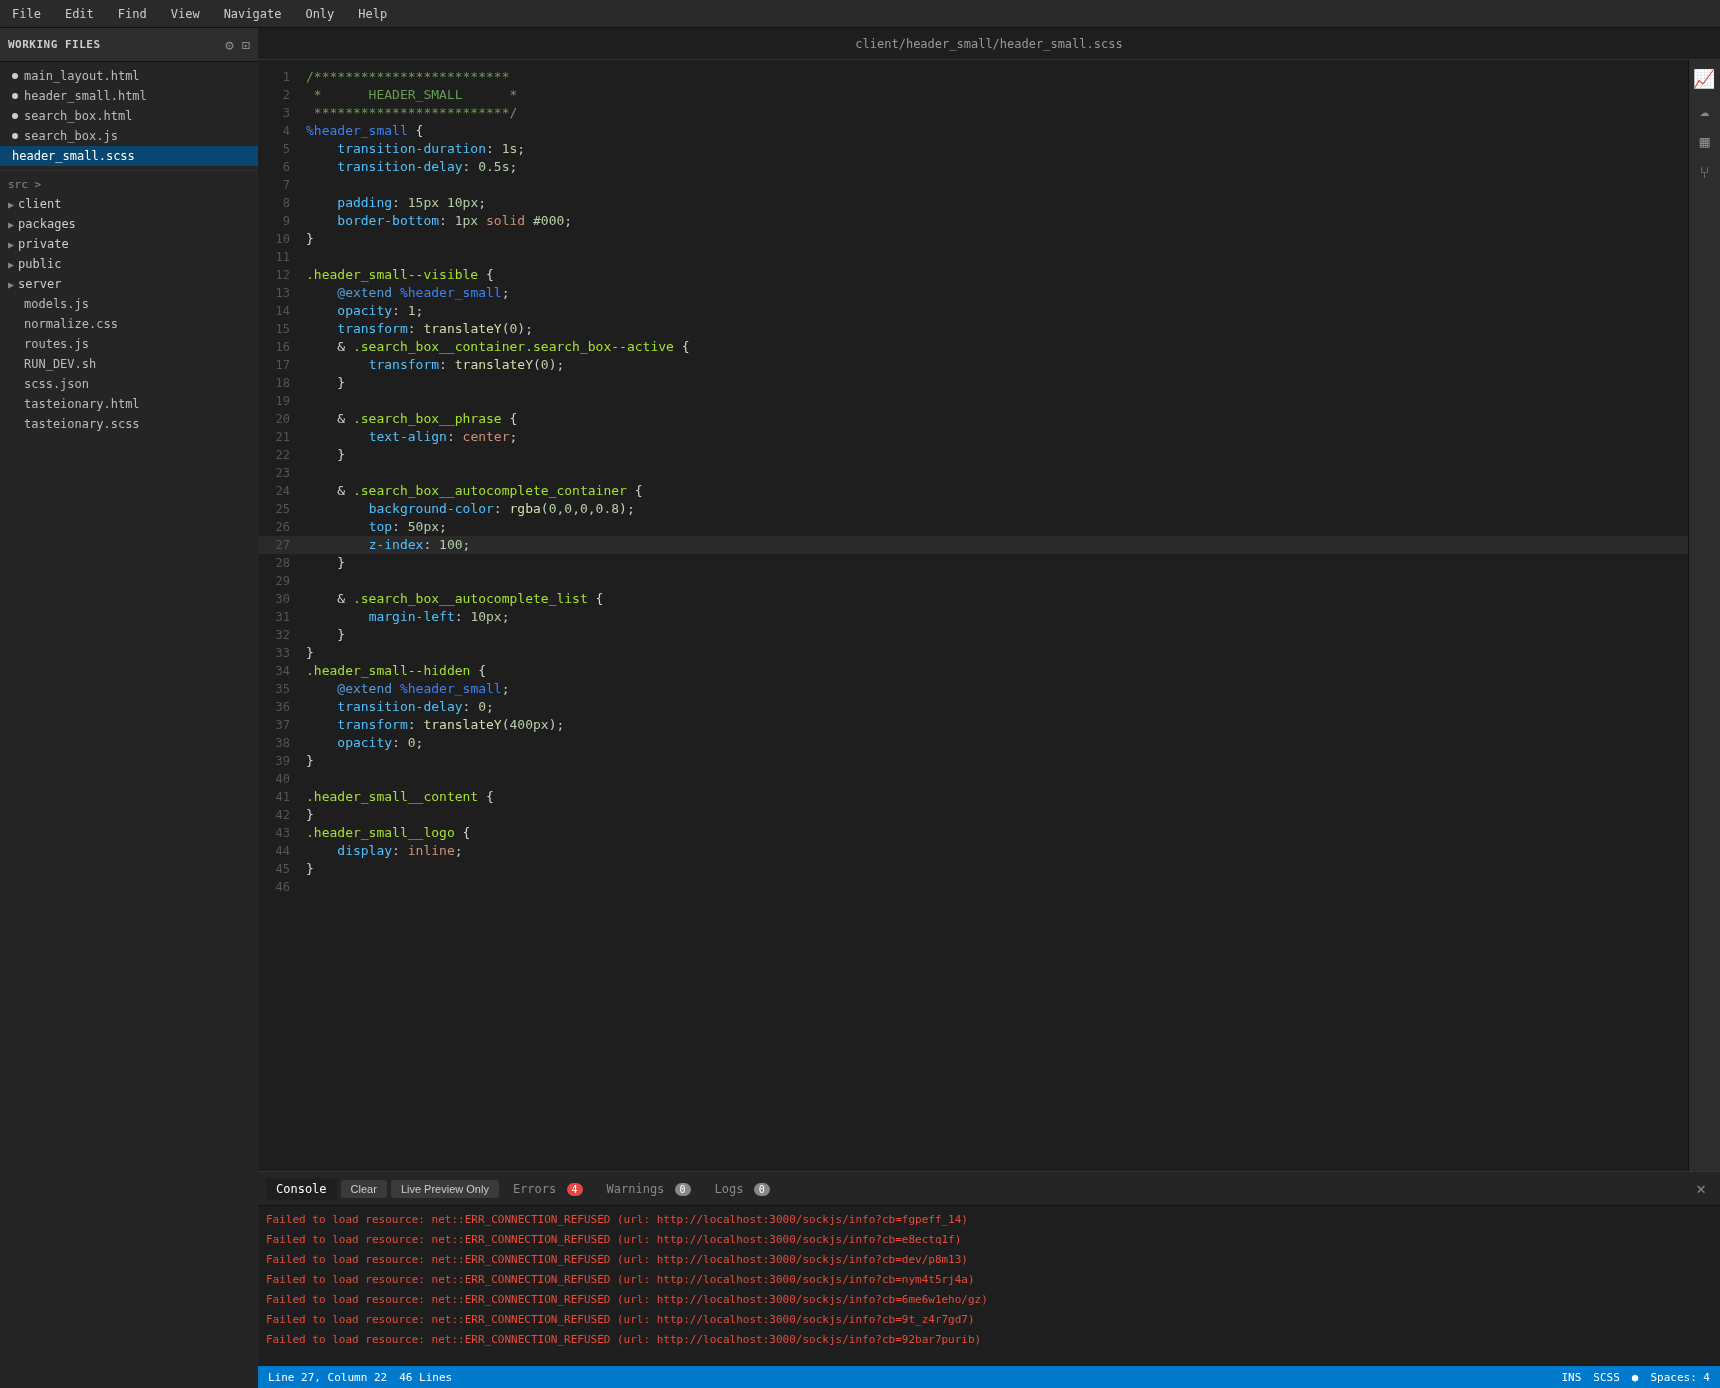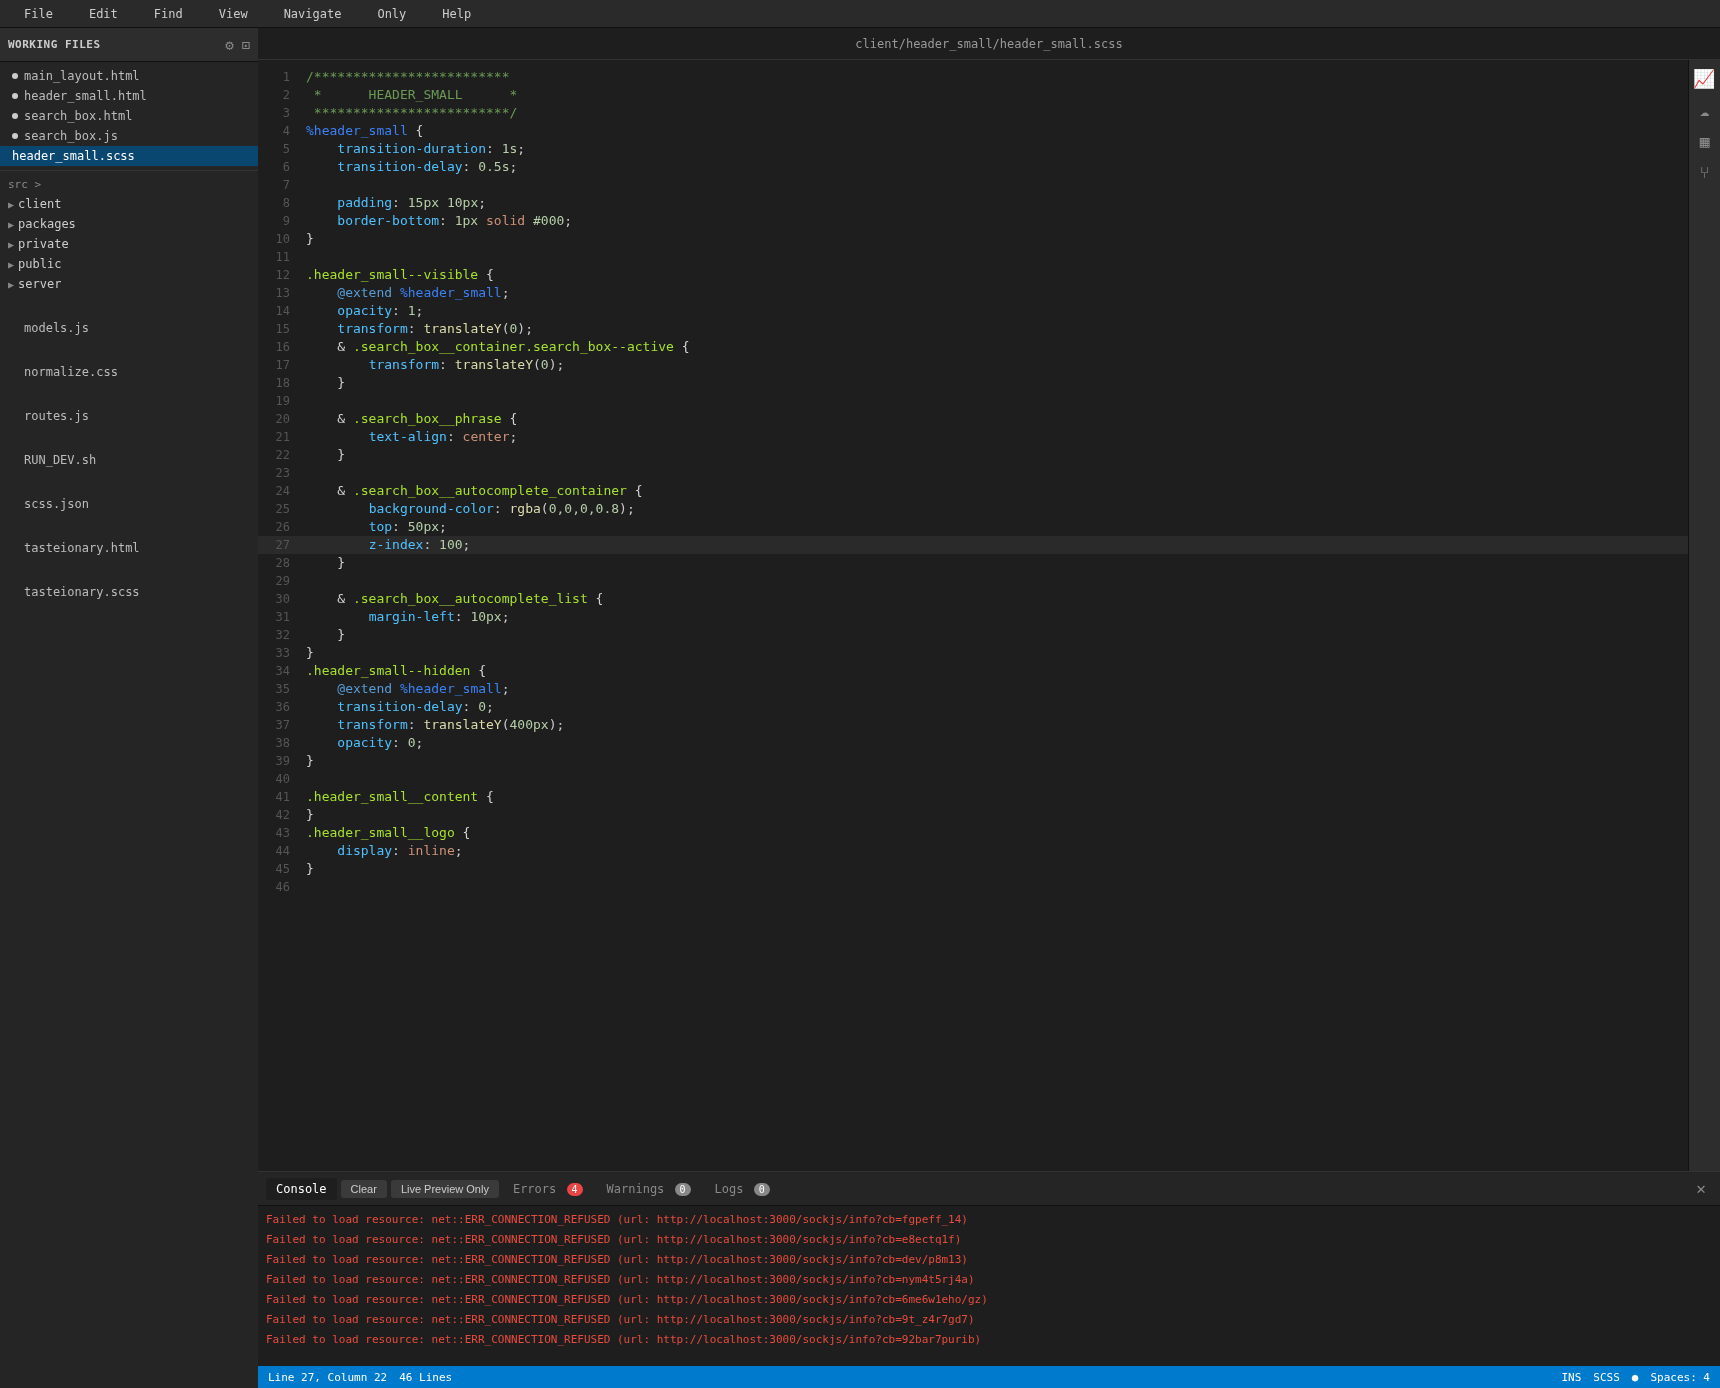--- a/index.html
+++ b/index.html
@@ -24,21 +24,20 @@
       height: 28px;
       padding: 0 8px;
       gap: 16px;
       flex-shrink: 0;
     }
     #menu-bar .menu-item {
       color: #ccc;
       font-size: 12px;
       cursor: pointer;
       padding: 2px 4px;
-      margin-left: 12px;
     }
 
     
     #main-layout {
       display: flex;
       flex: 1;
       overflow: hidden;
     }
 
     
@@ -126,21 +125,20 @@
     .tree-folder .arrow {
       margin-right: 4px;
       font-size: 10px;
       color: #888;
     }
     .tree-file {
       padding: 3px 8px 3px 24px;
       color: #bbb;
       font-size: 12px;
       cursor: pointer;
-      margin-top: 24px;
     }
 
     
     #editor-area {
       flex: 1;
       display: flex;
       flex-direction: column;
       overflow: hidden;
     }
 

